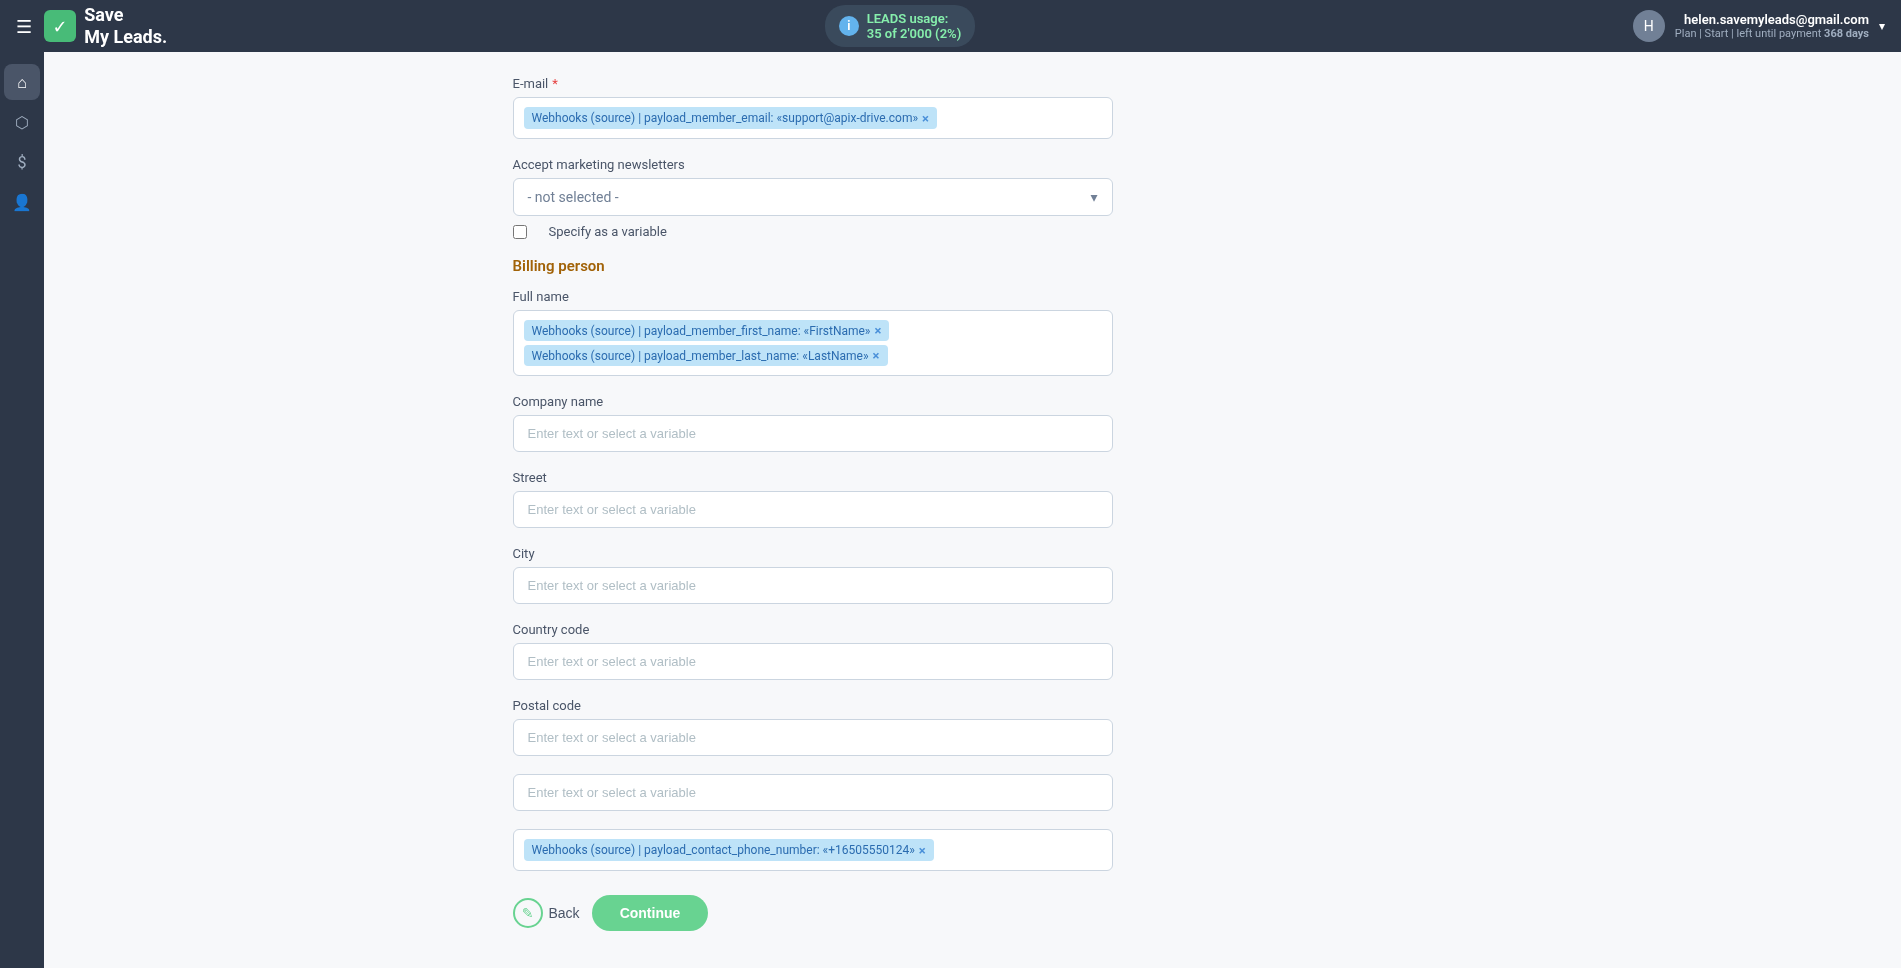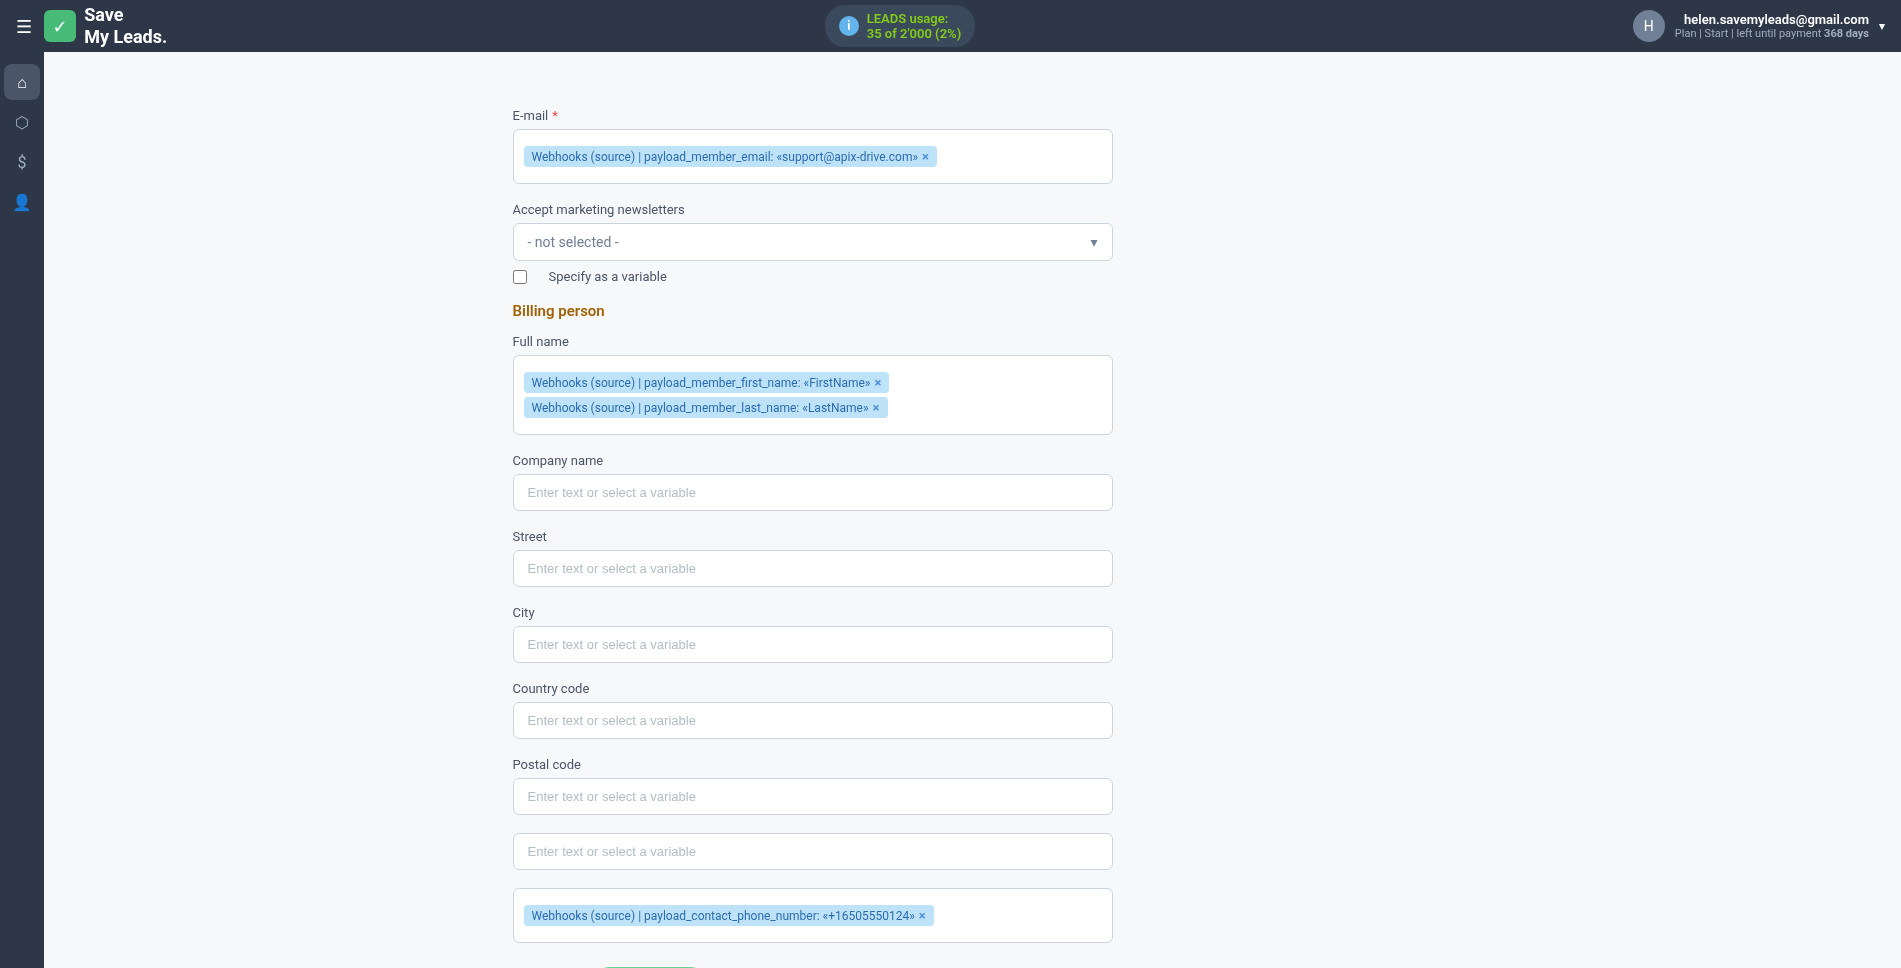--- a/index.html
+++ b/index.html
@@ -28,21 +28,21 @@
     .navbar-center { display: flex; align-items: center; gap: 8px; }
     .leads-badge {
       background: #3a4a5c; border-radius: 20px; padding: 6px 14px;
       display: flex; align-items: center; gap: 8px; color: #fff;
     }
     .leads-badge .info-icon {
       width: 20px; height: 20px; border-radius: 50%; background: #63b3ed;
       display: flex; align-items: center; justify-content: center; font-size: 12px; font-weight: bold; color: #fff;
     }
     .leads-text { font-size: 13px; }
-    .leads-text span { color: #84cc16; font-weight: 600; }
+    .leads-text span { color: #86efac; font-weight: 600; }
 
     .navbar-right { display: flex; align-items: center; gap: 10px; }
     .user-avatar {
       width: 32px; height: 32px; border-radius: 50%; background: #718096;
       display: flex; align-items: center; justify-content: center; color: #fff; font-size: 14px;
     }
     .user-info { color: #fff; font-size: 12px; text-align: right; }
     .user-info .email { font-size: 13px; font-weight: 600; }
     .user-info .plan { color: #a0aec0; font-size: 11px; }
     .dropdown-arrow { color: #fff; font-size: 12px; }
@@ -62,33 +62,33 @@
     }
     .sidebar-item.active { background: #4a5568; color: #fff; }
 
     
     .content-area {
       flex: 1; overflow-y: auto; background: #f7f8fa;
       display: flex; justify-content: center; padding: 24px 0;
     }
 
     .form-container {
-      width: 600px; background: transparent; margin-top: 32px;
+      width: 600px; background: transparent;
     }
 
     
     .field-group { margin-bottom: 18px; }
     .field-label {
       font-size: 13px; color: #4a5568; margin-bottom: 6px; display: flex; align-items: center; gap: 4px;
     }
     .field-label .required { color: #e53e3e; }
 
     
     .token-input {
-      border: 1px solid #cbd5e0; border-radius: 6px; padding: 16px 10px;
+      border: 1px solid #cbd5e0; border-radius: 6px; padding: 9px 10px;
       background: #fff; min-height: 42px; display: flex; flex-wrap: wrap; gap: 4px; 
     }
     .token {
       background: #bee3f8; border-radius: 4px; padding: 3px 8px;
       font-size: 12px; color: #2b6cb0; display: flex; align-items: center; gap: 4px;
     }
     .token .token-x { color: #4a90d9; cursor: pointer; font-size: 13px; font-weight: bold; }
 
     
     .select-field {

